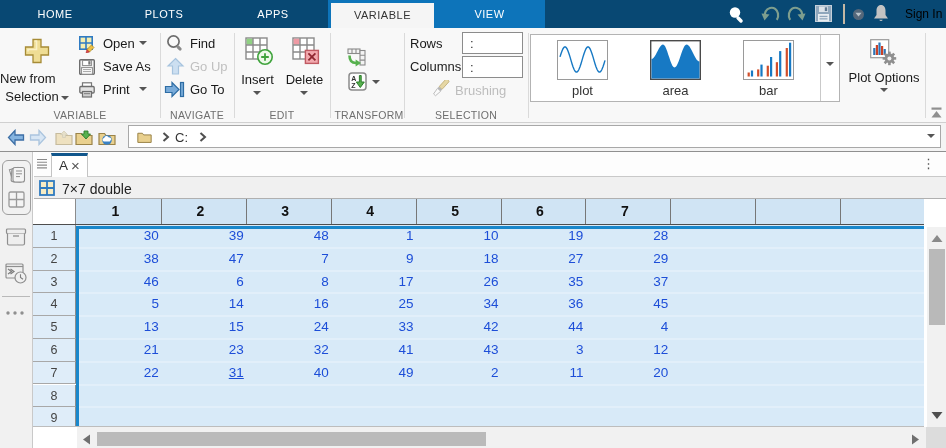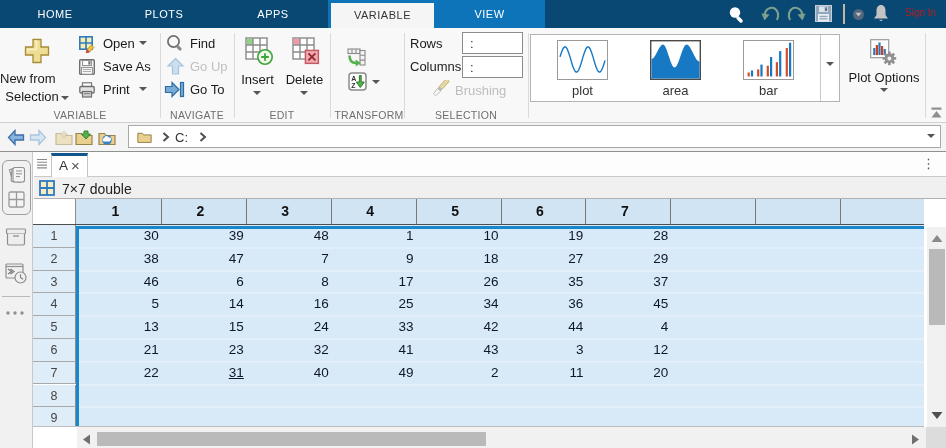--- a/index.html
+++ b/index.html
@@ -3,21 +3,21 @@
 <style>
 *{margin:0;padding:0;box-sizing:border-box;font-family:"Liberation Sans",sans-serif;}
 html,body{width:946px;height:448px;overflow:hidden;background:#fff;}
 .abs{position:absolute;}
 #stage{position:relative;width:946px;height:448px;overflow:hidden;}
 .ttab{top:0;height:28px;line-height:28px;text-align:center;color:#fff;font-size:11px;letter-spacing:0.5px;}
 .vsep{top:5px;width:1px;height:85px;background:#dadada;}
 .seclbl{top:80px;height:13px;font-size:10.5px;color:#6e6e6e;text-align:center;letter-spacing:0.3px;}
 .btxt{font-size:13px;color:#1a1a1a;white-space:nowrap;}
 .caret{width:0;height:0;border-left:4px solid transparent;border-right:4px solid transparent;border-top:4px solid #555;}
-.cellnum{font-size:13.5px;color:#0f172a;text-align:right;}
+.cellnum{font-size:13.5px;color:#1d4ed8;text-align:right;}
 </style></head>
 <body>
 <div id="stage">
 <div class="abs" style="left:0;top:0;width:946px;height:28px;background:#084873;"></div>
 <div class="abs ttab" style="left:0;top:0;width:110px;">HOME</div>
 <div class="abs ttab" style="left:110px;top:0;width:108px;">PLOTS</div>
 <div class="abs ttab" style="left:218px;top:0;width:110px;">APPS</div>
 <div class="abs" style="left:328px;top:0;width:217px;height:28px;background:#0d74ba;"></div>
 <div class="abs" style="left:331px;top:3px;width:103px;height:25px;background:#f5f5f5;color:#333;font-size:11px;letter-spacing:0.5px;text-align:center;line-height:25px;">VARIABLE</div>
 <div class="abs ttab" style="left:434px;top:0;width:111px;">VIEW</div>
@@ -45,21 +45,21 @@
     </svg>
 <div class="abs" style="left:843px;top:4px;width:2px;height:20px;background:#c3b7a4;"></div>
 <svg class="abs" style="left:853px;top:9px" width="11" height="11" viewBox="0 0 11 11">
       <circle cx="5.5" cy="5.5" r="5.5" fill="#55677a"></circle>
       <path d="M2.4,3.8 L8.6,3.8 L5.5,7.6 Z" fill="#b9c3cb"></path>
     </svg>
 <svg class="abs" style="left:873px;top:4px" width="16" height="19" viewBox="0 0 16 19">
       <path d="M8,1 C5,1 3.5,3.5 3.5,6.5 L3.5,11 L1,14.5 L15,14.5 L12.5,11 L12.5,6.5 C12.5,3.5 11,1 8,1 Z" fill="#c3c3c3"></path>
       <path d="M6.3,15.8 a1.8,1.8 0 0 0 3.4,0 Z" fill="#c3c3c3"></path>
     </svg>
-<div class="abs" style="left:905px;top:7px;color:#b91c1c;font-size:10px;">Sign In</div>
+<div class="abs" style="left:905px;top:7px;color:#000000;font-size:12px;">Sign In</div>
 <div class="abs" style="left:0;top:28px;width:946px;height:95px;background:#f8f8f8;border-bottom:1px solid #d0d0d0;"></div>
 <div class="abs vsep" style="left:160px;top:33px;"></div>
 <div class="abs vsep" style="left:234px;top:33px;"></div>
 <div class="abs vsep" style="left:330px;top:33px;"></div>
 <div class="abs vsep" style="left:404px;top:33px;"></div>
 <div class="abs vsep" style="left:528px;top:33px;"></div>
 <div class="abs vsep" style="left:925px;top:33px;"></div>
 <div class="abs seclbl" style="left:20px;width:120px;top:109px;">VARIABLE</div>
 <div class="abs seclbl" style="left:162px;width:70px;top:109px;">NAVIGATE</div>
 <div class="abs seclbl" style="left:236px;width:92px;top:109px;">EDIT</div>

